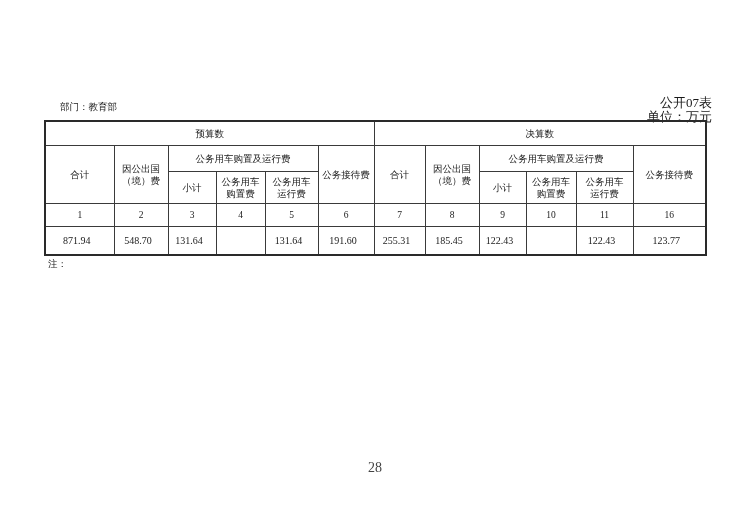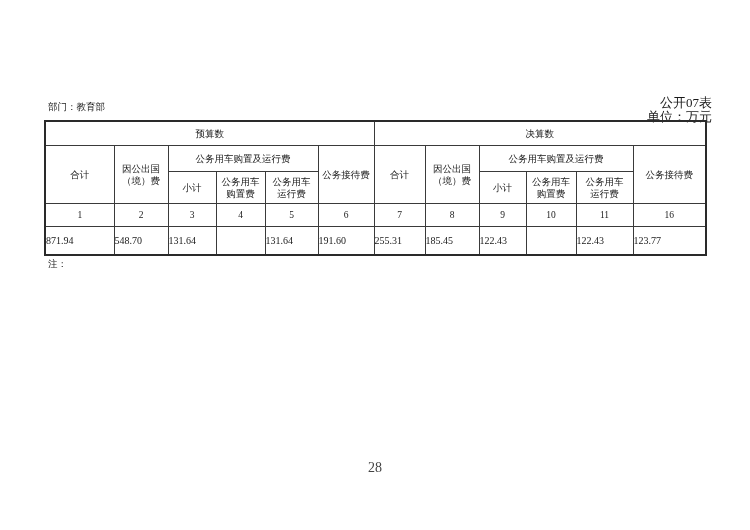--- a/index.html
+++ b/index.html
@@ -18,21 +18,21 @@
     font-size:15px;font-weight:bold;
     letter-spacing:1px;
     margin:0;
   }
   .meta-right{
     position:absolute;top:88px;right:38px;
     text-align:right;
     font-size:13px;line-height:14px;margin-top:8px;
   }
   .dept{
-    position:absolute;top:101px;left:48px;
+    position:absolute;top:101px;left:60px;
     font-size:9.5px;
   }
   table.sgt{
     position:absolute;top:120px;left:44px;
     width:661px;
     border-collapse:collapse;
     table-layout:fixed;
     font-size:9.5px;
   }
   table.sgt td{
@@ -44,21 +44,21 @@
     overflow:hidden;
   }
   table.sgt{border:2px solid #2a2a2a;}
   td.mid{border-left:1.5px solid #2a2a2a;}
   tr.r1 td{height:23px;}
   tr.r2 td{height:25px;margin-left:26px;}
   tr.r3 td{height:31px;}
   tr.rnum td{height:22px;}
   tr.rdata td{height:27px;}
   tr.rdata td{
-    text-align:left;
+    text-align:center;
     padding-right:6px;
     font-size:10px;
   }
   .notes{
     position:absolute;top:257px;left:48px;width:664px;
     font-size:9.5px;line-height:14.3px;
   }
   .notes-label{position:absolute;left:0;top:0;}
   .note{
     margin:0 0 0 27px;

